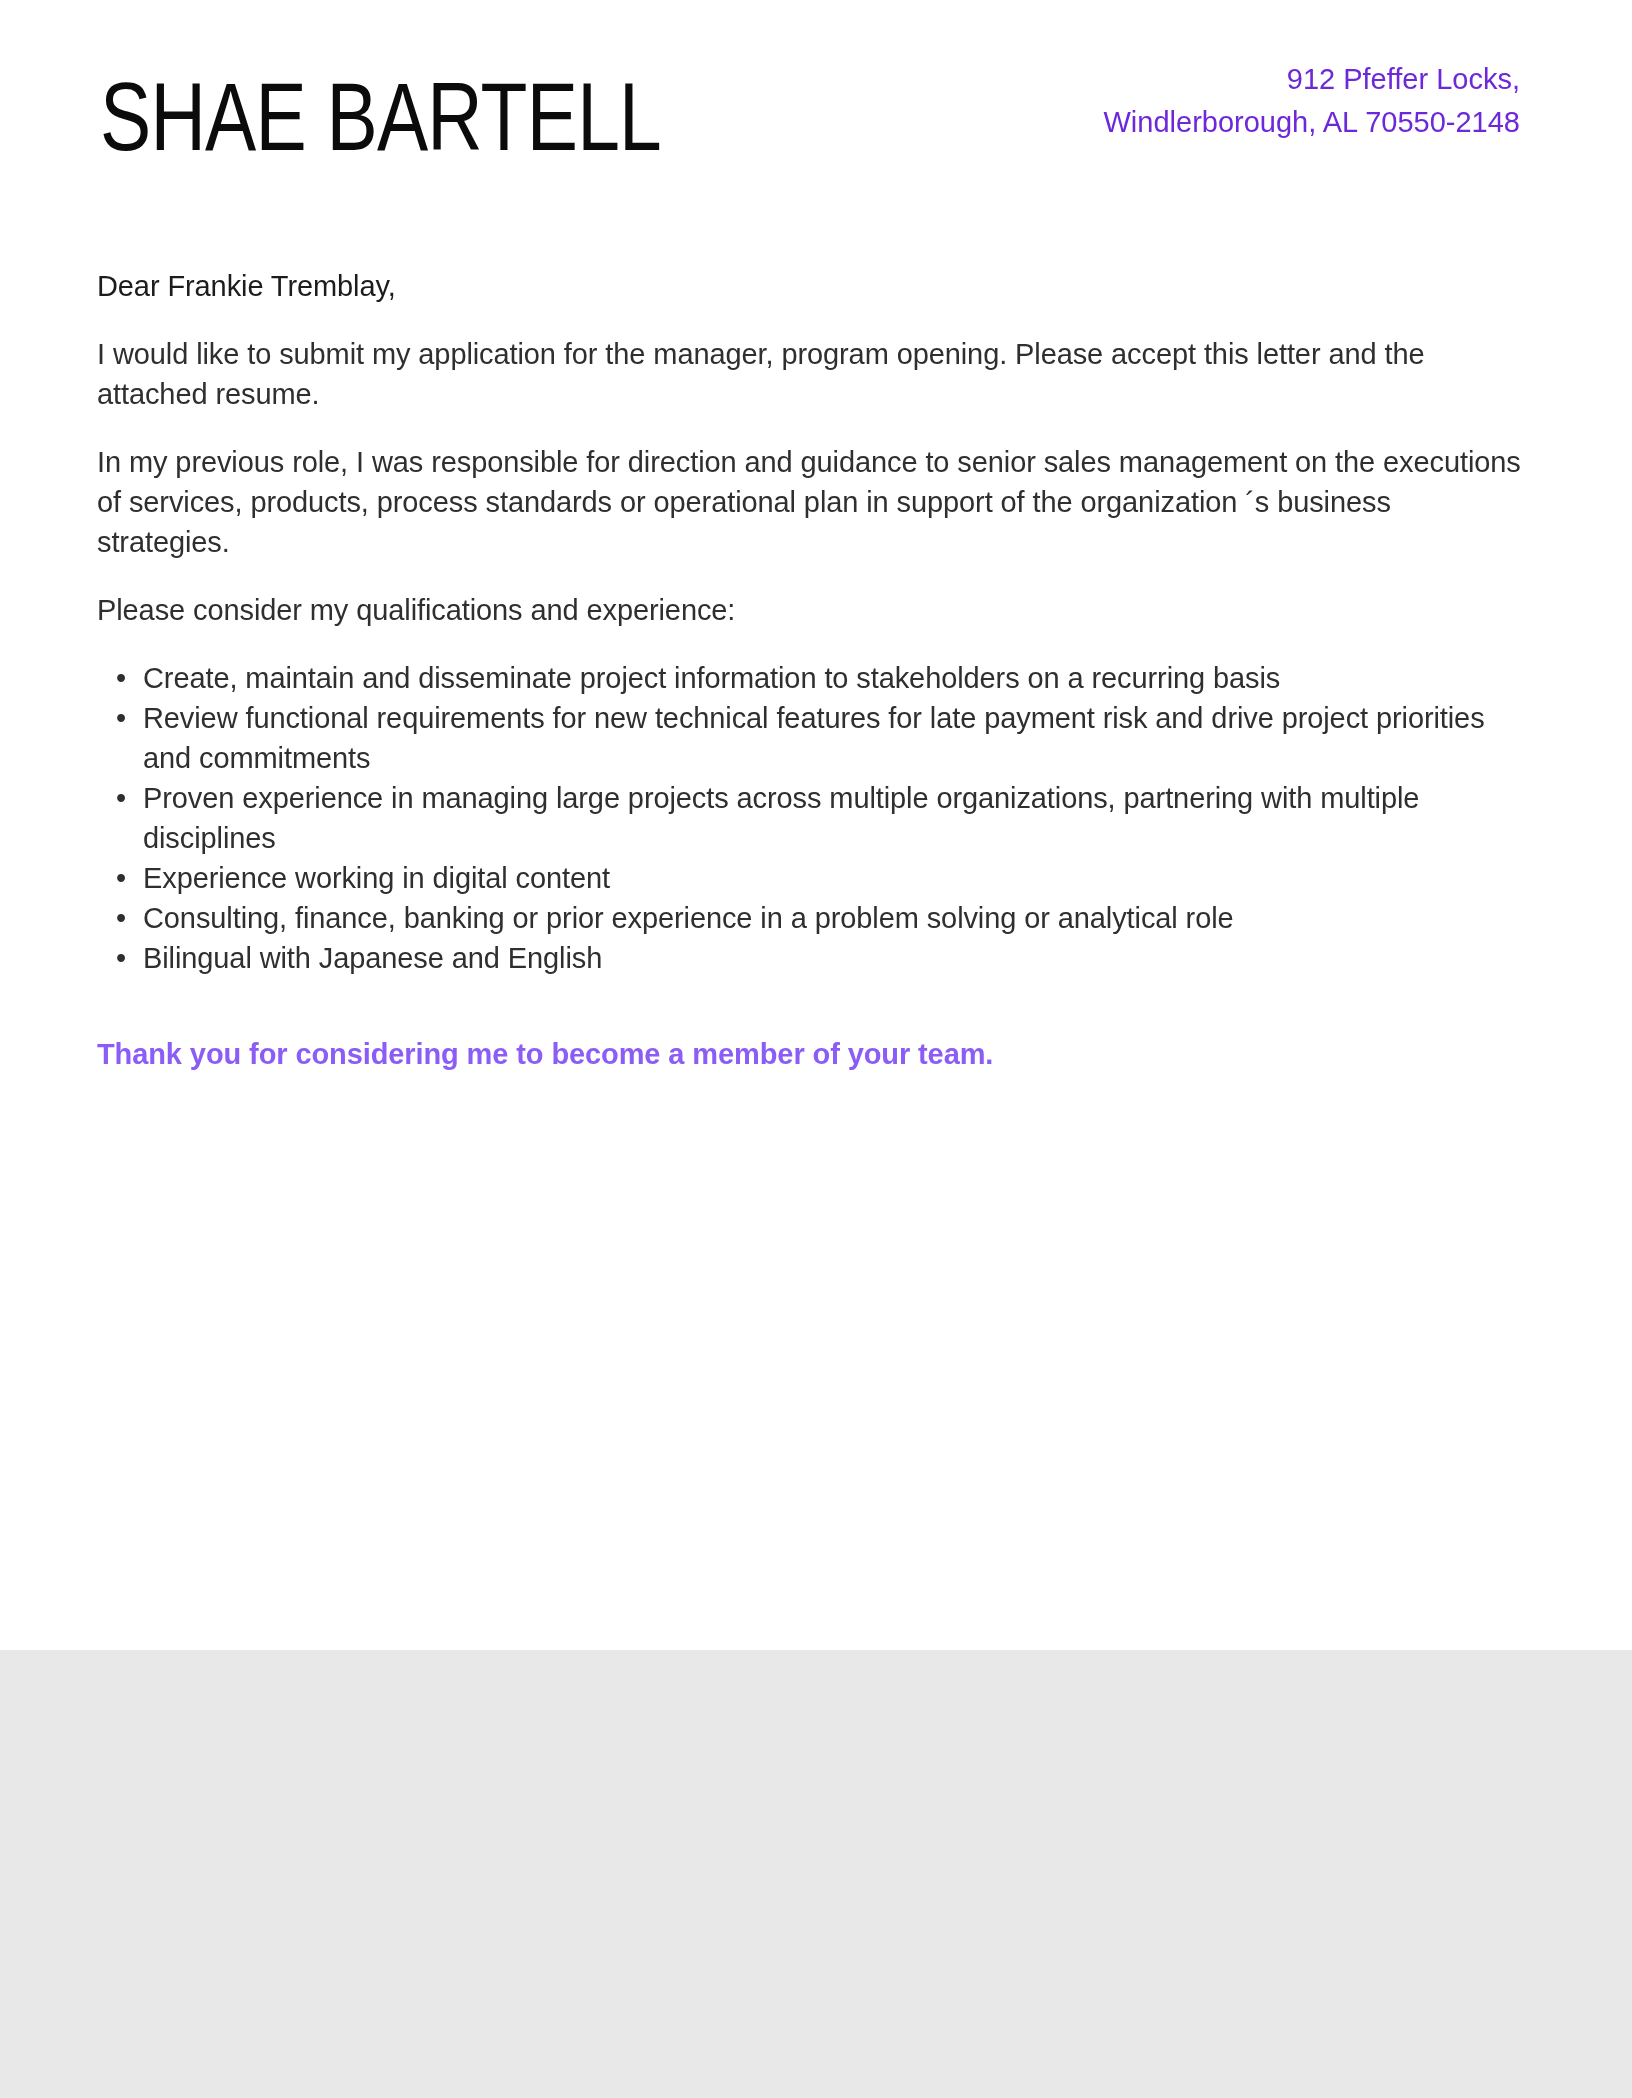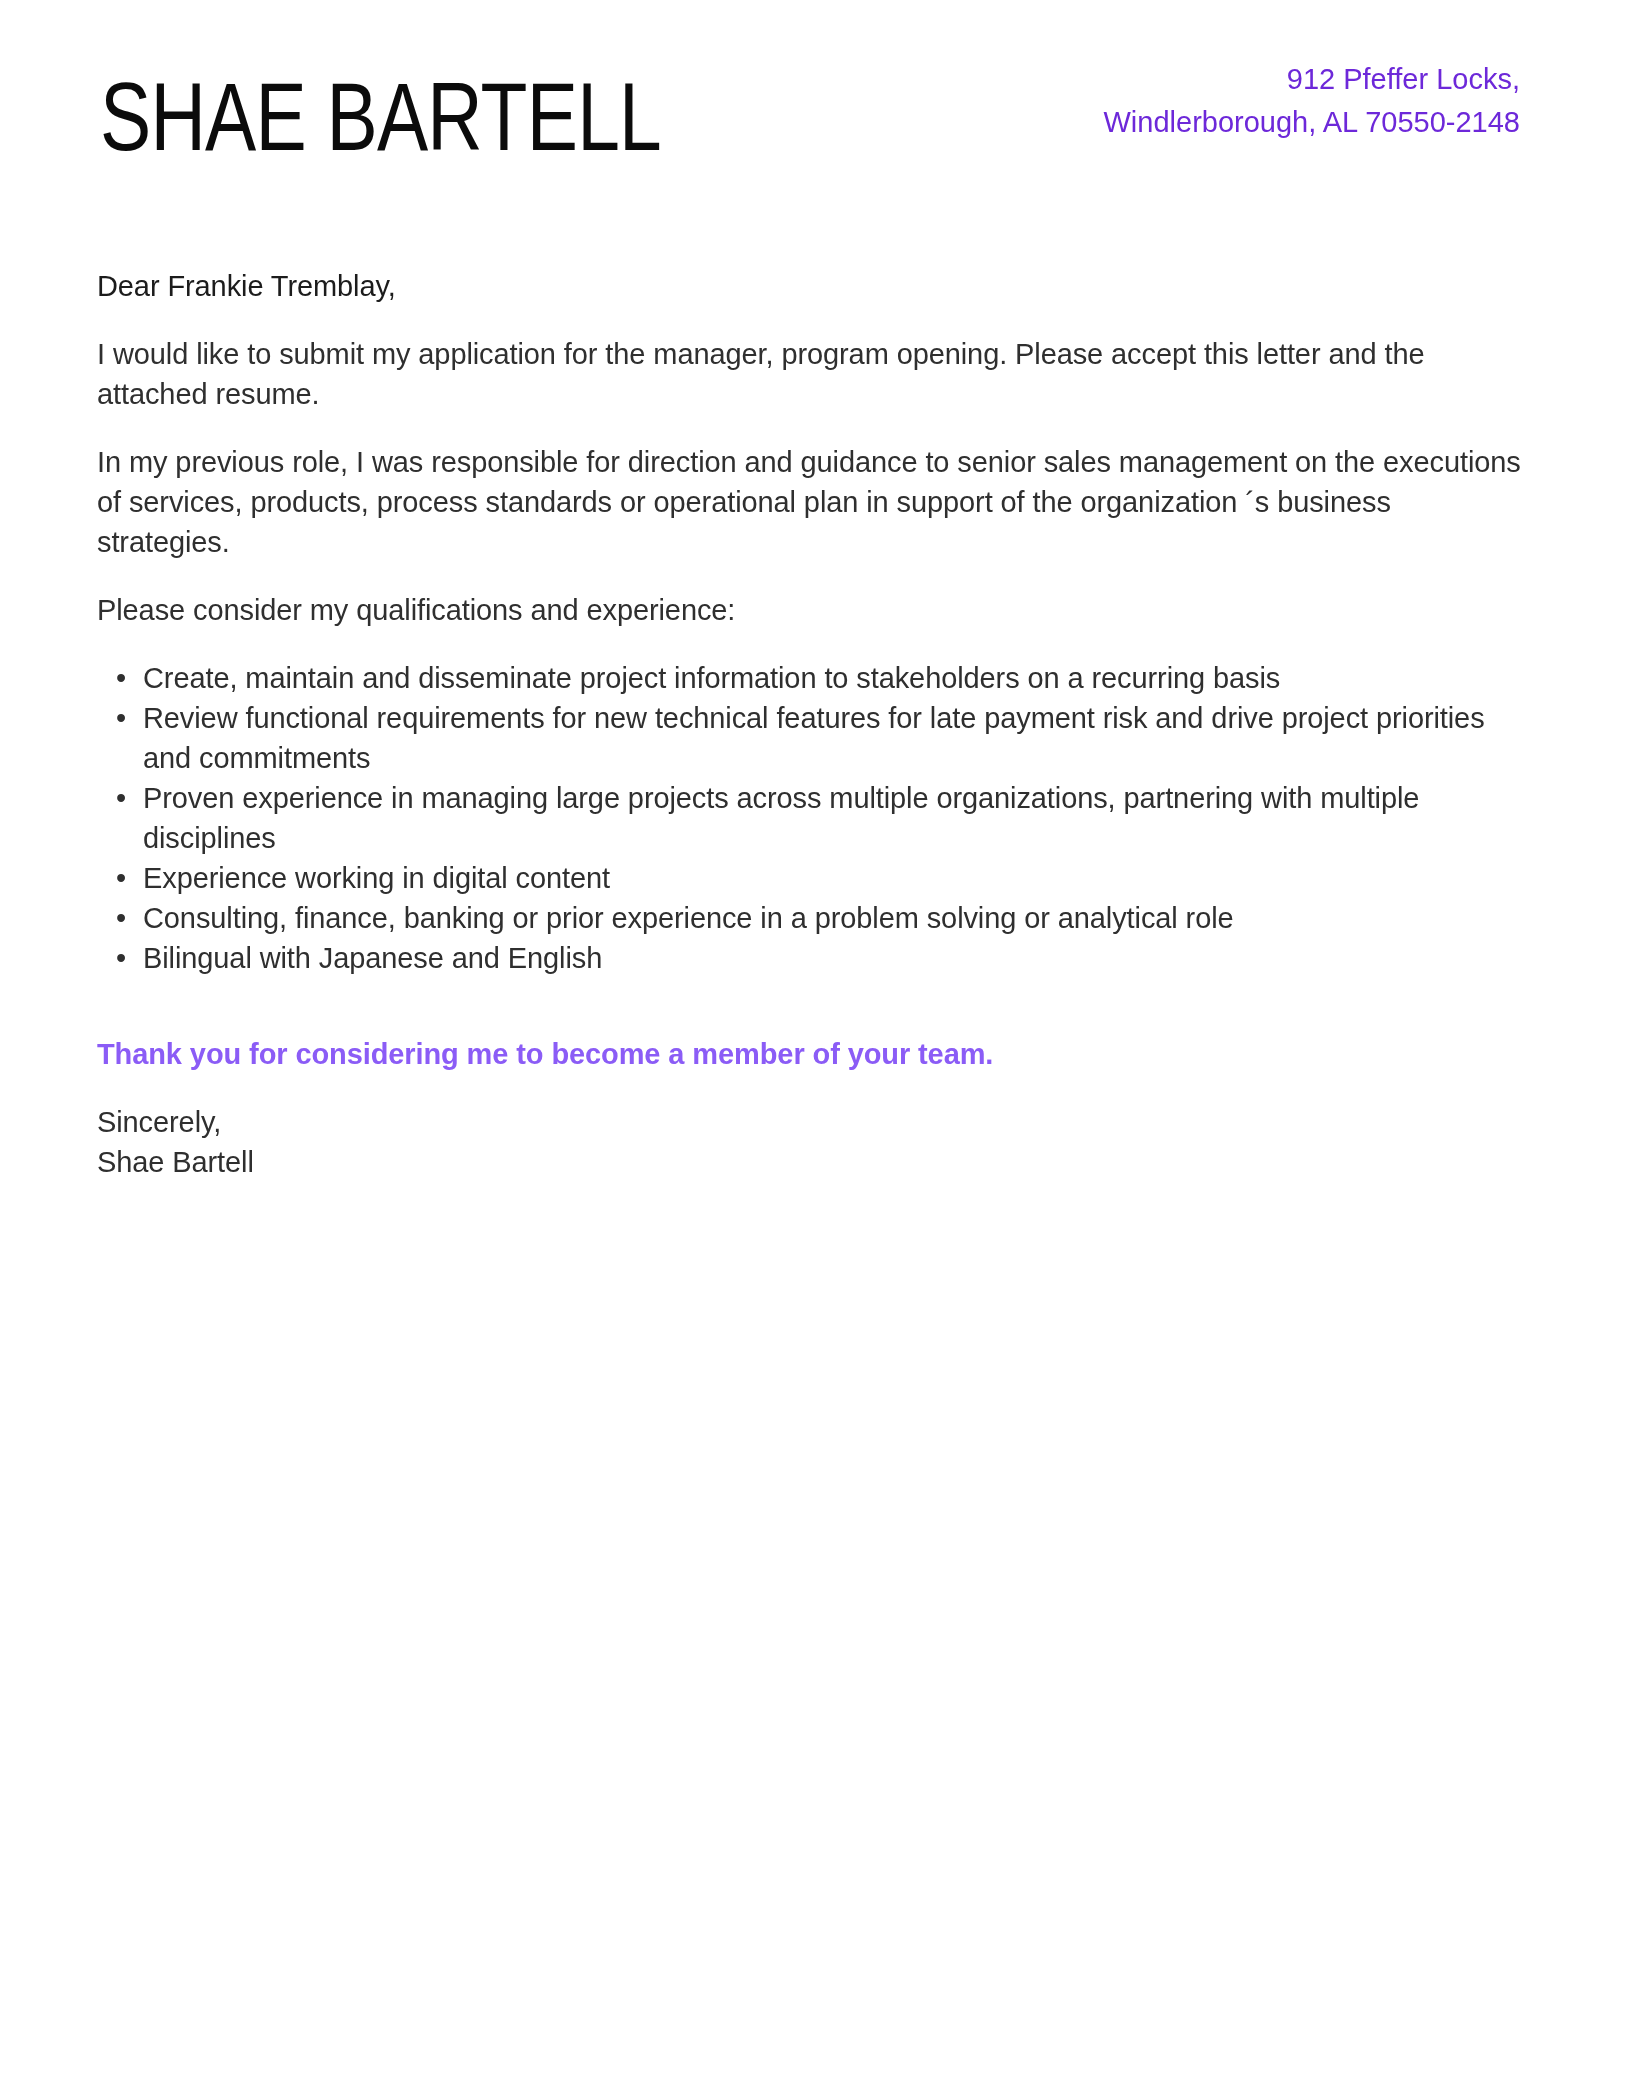--- a/index.html
+++ b/index.html
@@ -1,20 +1,20 @@
 <!DOCTYPE html>
 <html><head>
 <meta charset="utf-8">
 <style>
   * { margin: 0; padding: 0; box-sizing: border-box; }
   html, body { background: #e8e8e8; }
   .page {
     position: relative;
     width: 1632px;
-    height: 2098px;
+    height: 1650px;
     margin: 0 auto;
     background: #ffffff;
     font-family: "Liberation Sans", "DejaVu Sans", sans-serif;
     color: #2f2f2f;
     overflow: hidden;
   }
   .letter-header {
     display: flex;
     justify-content: space-between;
     align-items: flex-start;
@@ -101,19 +101,15 @@
         <li>Create, maintain and disseminate project information to stakeholders on a recurring basis</li>
         <li>Review functional requirements for new technical features for late payment risk and drive project priorities and commitments</li>
         <li>Proven experience in managing large projects across multiple organizations, partnering with multiple disciplines</li>
         <li>Experience working in digital content</li>
         <li>Consulting, finance, banking or prior experience in a problem solving or analytical role</li>
         <li>Bilingual with Japanese and English</li>
       </ul>
 
     <p class="thank-you">Thank you for considering me to become a member of your team.</p>
 
-    <div class="closing-block">
-      <div>Sincerely,</div>
-      <div>Shae Bartell</div>
-    </div>
 
   </div>
 </div>
 
 </body></html>

